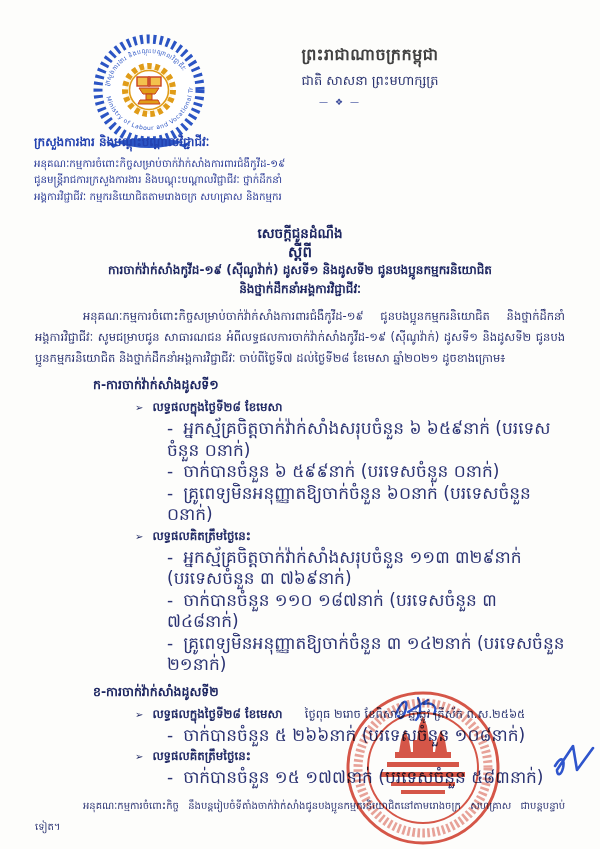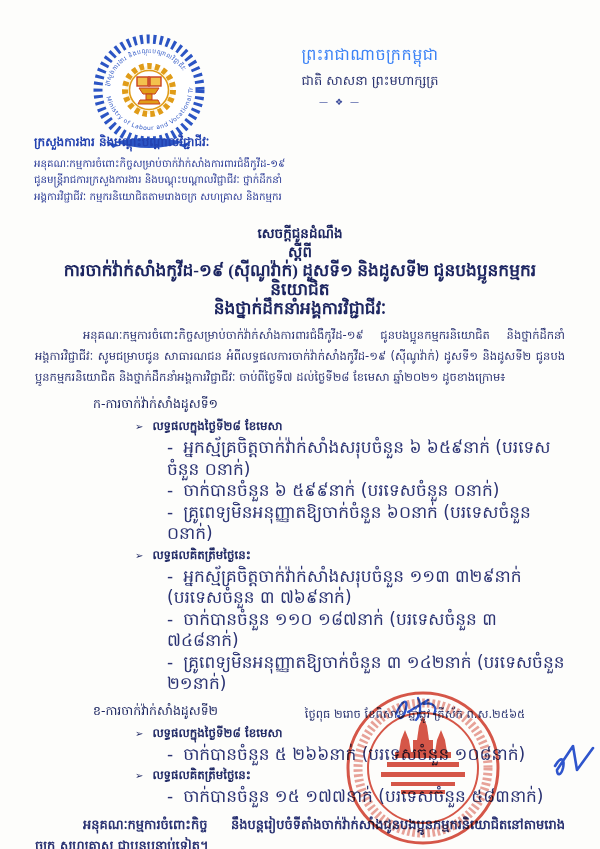--- a/index.html
+++ b/index.html
@@ -5,40 +5,40 @@
   html,body{margin:0;padding:0;background:#e9e9e9;}
   .page{
     position:relative;width:600px;height:849px;margin:0 auto;
     background:#fdfdfb;overflow:hidden;
     font-family:"DejaVu Sans","Liberation Sans",sans-serif;
     color:#2a3272;
   }
   
   .logo{position:absolute;left:86px;top:34px;width:126px;height:122px;}
   .header-center{position:absolute;left:215px;top:44px;width:310px;text-align:center;}
-  .kingdom{font-size:16px;font-weight:normal;color:#3b82f6;letter-spacing:.5px;}
+  .kingdom{font-size:16px;font-weight:bold;color:#404040;letter-spacing:.5px;}
   .motto{font-size:13px;margin-top:4px;color:#27306e;}
   .ornament{font-size:9px;margin-top:6px;color:#3a4a9a;letter-spacing:2px;transform:translateX(-30px);}
   
   .ministry-block{position:absolute;left:34px;top:134px;width:300px;line-height:16.5px;}
   .m-title{font-size:12px;font-weight:bold;color:#2342b0;margin-bottom:4px;}
   .m-line{font-size:10.3px;color:#2a3a96;}
   
   .content{position:absolute;left:35px;right:35px;top:223px;}
   .doc-title{text-align:center;color:#1c2560;font-weight:bold;}
   .t1{font-size:13.5px;line-height:20px;}
   .t2{font-size:15px;line-height:18px;}
-  .t3,.t4{font-size:17px;line-height:19px;font-family:Liberation Serif, serif;}
+  .t3,.t4{font-size:12px;line-height:19px;}
   .intro{font-size:11.5px;line-height:21px;text-align:justify;text-indent:48px;margin:7px 0 3px;}
-  .sec-heading{font-size:12.5px;font-weight:normal;color:#1c2560;padding-left:58px;margin:5px 0 2px;line-height:21px;}
+  .sec-heading{font-size:12.5px;font-weight:bold;color:#1c2560;padding-left:58px;margin:5px 0 2px;line-height:21px;}
   .group-label{font-size:11.8px;font-weight:bold;color:#222b66;padding-left:100px;line-height:21px;}
   .arrow{font-size:10px;margin-right:9px;color:#222b66;}
   .item{font-size:17px;padding-left:132px;line-height:21.5px;}
   .dash{margin-right:10px;}
-  .closing p{margin:0;font-size:13px;line-height:21px;text-align:justify;text-indent:48px;font-weight:bold;}
+  .closing p{margin:0;font-size:10px;line-height:21px;text-align:justify;text-indent:48px;}
   .closing p:first-child{margin-top:6px;}
   
   .date-block{position:absolute;left:235px;top:702px;width:360px;text-align:center;
     font-size:11.5px;line-height:25px;color:#27306e;}
   
   .stamp{position:absolute;left:343px;top:688px;width:160px;height:160px;
     mix-blend-mode:multiply;opacity:.88;}
   .sig1{position:absolute;left:388px;top:692px;width:60px;height:34px;}
   .sig2{position:absolute;left:547px;top:736px;width:52px;height:52px;}
   .lring{font-size:6px;fill:#2c55c4;letter-spacing:.5px;}

